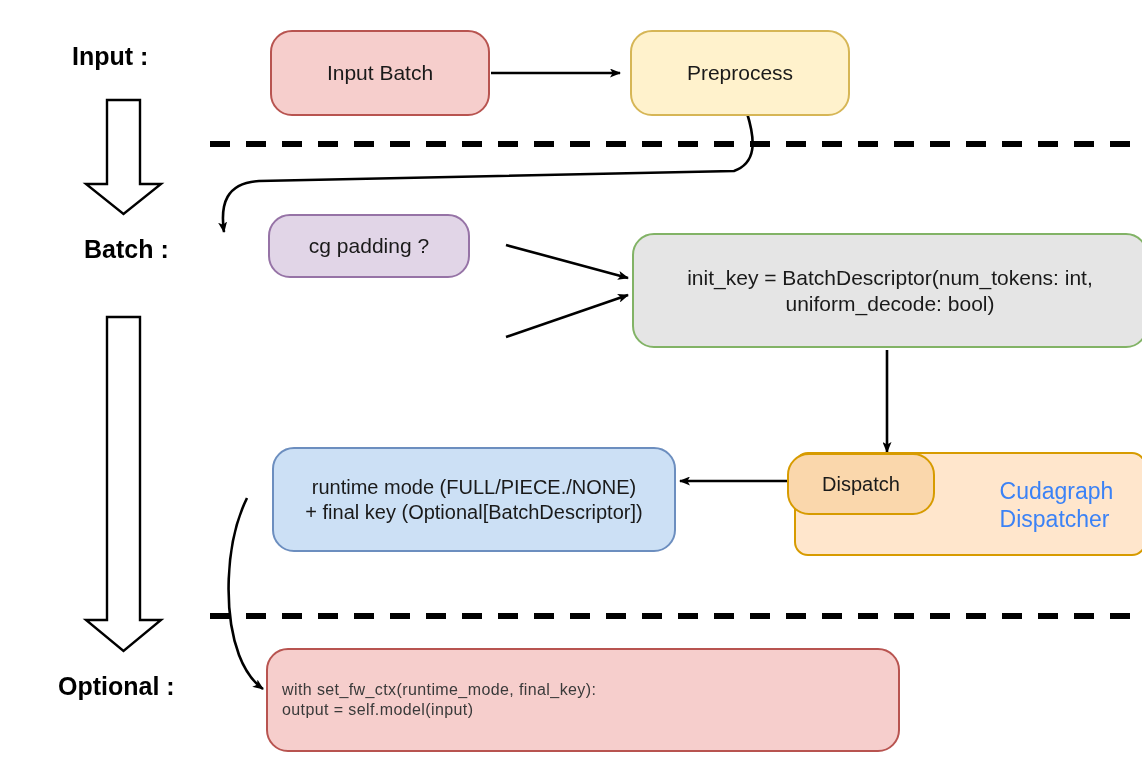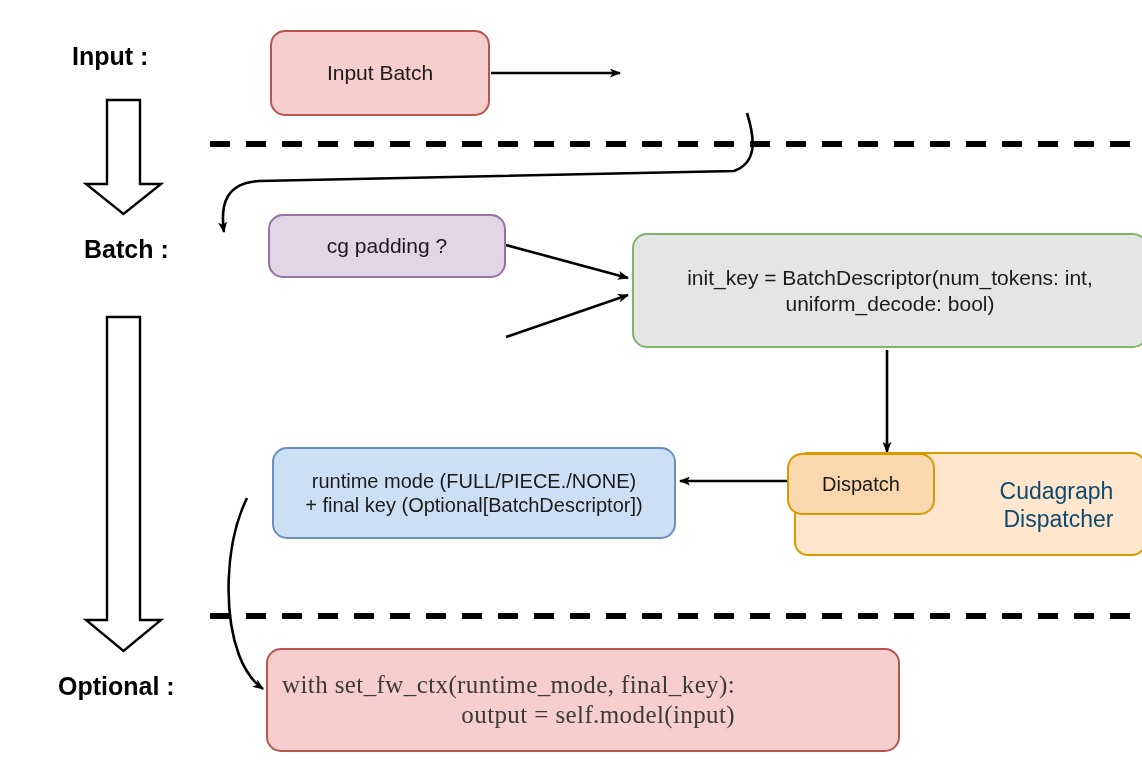--- a/index.html
+++ b/index.html
@@ -36,48 +36,48 @@
     white-space: nowrap;
     letter-spacing: 0px;
   }
   .node {
     position: absolute;
     box-sizing: border-box;
     display: flex;
     align-items: center;
     justify-content: center;
     text-align: center;
-    border-radius: 15px;
+    border-radius: 22px;
     border-style: solid;
     border-width: 2px;
     font-family: "Liberation Sans", sans-serif;
     font-size: 21px;
     color: #1a1a1a;
     line-height: 1.22;
     padding: 4px 10px;
     white-space: pre-line;
   }
   .node-code {
-    font-family: Liberation Serif, serif;
-    font-size: 25px;
+    font-family: Liberation Sans, sans-serif;
+    font-size: 16px;
     justify-content: flex-start;
-    text-align: right;
+    text-align: left;
     padding-left: 14px;
     letter-spacing: 0.4px;
     color: #3a3a3a;
   }
   .group-title {
     position: absolute;
     display: flex;
     align-items: center;
     justify-content: center;
-    text-align: right;
+    text-align: left;
     font-family: "Liberation Sans", sans-serif;
     font-size: 23px;
-    color: #0c4a6e;
+    color: #3b82f6;
     line-height: 1.22;
     white-space: pre-line;
   }
 </style>
 </head>
 <body>
 
 <div id="canvas">
 
   <svg class="layer" viewBox="0 0 1142 770">
@@ -113,32 +113,33 @@
   </svg>
 
   <div class="stage-label" style="left:28px; top:42px;">Input :</div>
 
   <div class="stage-label" style="left:40px; top:235px;">Batch :</div>
 
   <div class="stage-label" style="left:14px; top:672px;">Optional :</div>
 
   <div class="node" style="left:226px; top:30px; width:220px; height:86px; background:#f6cecc; border-color:#b85450;">Input Batch</div>
 
+  <div class="node" style="left:586px; top:30px; width:220px; height:86px; background:#fff2cc; border-color:#d6b656;">Preprocess</div>
 
-  <div class="node" style="left:224px; top:214px; width:238px; height:64px; background:#e1d5e7; border-color:#9673a6;">cg padding ?</div>
+  <div class="node" style="left:224px; top:214px; width:202px; height:64px; background:#e1d5e7; border-color:#9673a6;">cg padding ?</div>
 
 
   <div class="node" style="left:588px; top:233px; width:516px; height:115px; background:#e5e5e5; border-color:#82b366;">init_key = BatchDescriptor(num_tokens: int,
 uniform_decode: bool)</div>
 
   <div class="node" style="left:750px; top:452px; width:352px; height:104px; background:#ffe6cc; border-color:#d79b00; border-radius:14px;"></div>
   <div class="group-title" style="left:930px; top:460px; width:165px; height:90px;">Cudagraph
 Dispatcher</div>
 
   <div class="node" style="left:743px; top:453px; width:148px; height:62px; background:#fad7ac; border-color:#d79b00; font-size:20px;">Dispatch</div>
 
-  <div class="node" style="left:228px; top:447px; width:404px; height:92px; background:#cce0f5; border-color:#6c8ebf; font-size:20px;">runtime mode (FULL/PIECE./NONE)
+  <div class="node" style="left:228px; top:447px; width:404px; height:105px; background:#cce0f5; border-color:#6c8ebf; font-size:20px;">runtime mode (FULL/PIECE./NONE)
 + final key (Optional[BatchDescriptor])</div>
 
   <div class="node node-code" style="left:222px; top:648px; width:634px; height:104px; background:#f6cecc; border-color:#b85450;">with set_fw_ctx(runtime_mode, final_key):
     output = self.model(input)</div>
 
 </div>
 
 </body></html>

